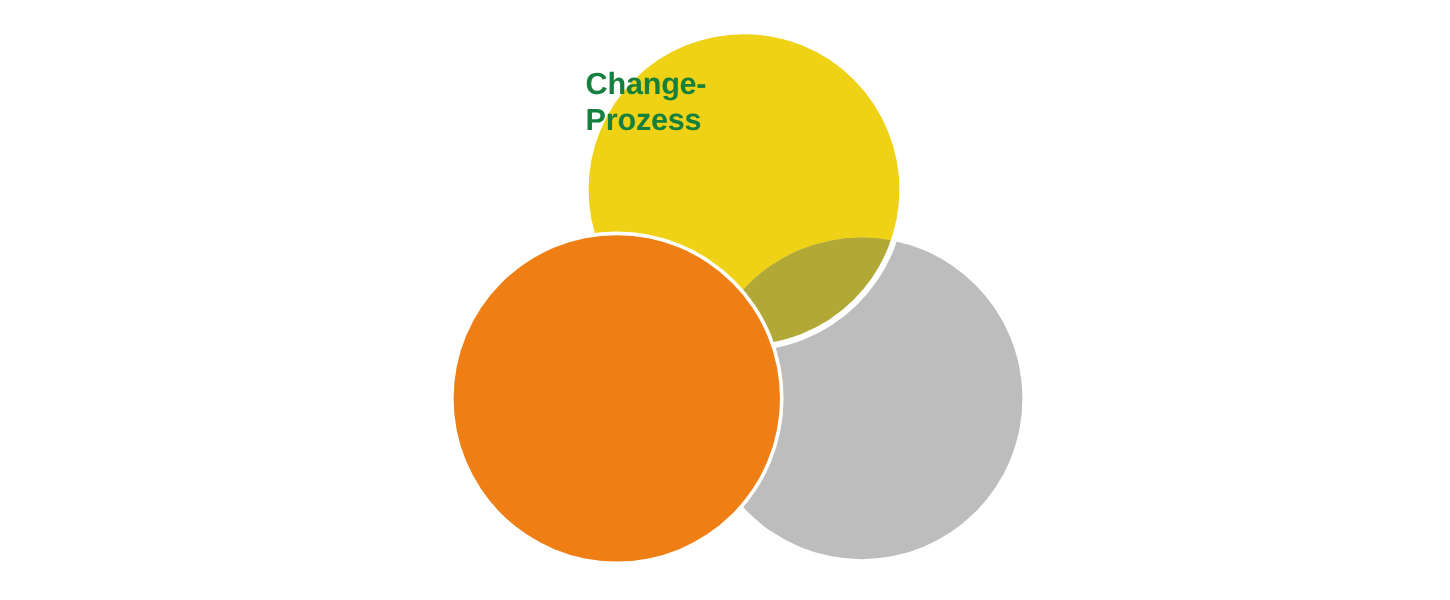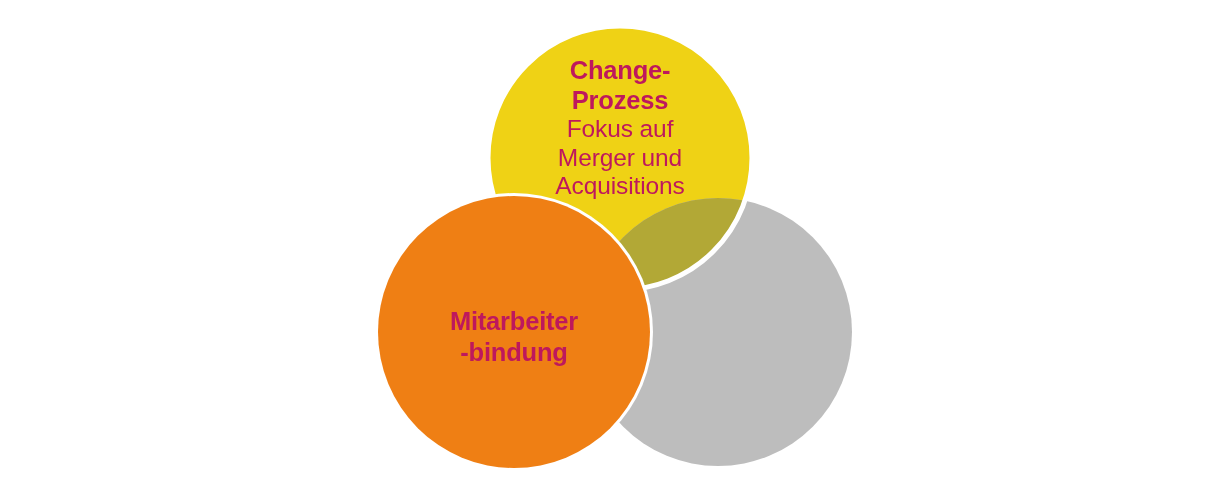--- a/index.html
+++ b/index.html
@@ -21,22 +21,21 @@
   }
   #venn-svg {
     position: absolute;
     inset: 0;
     width: 1208px;
     height: 500px;
     display: block;
   }
   .label-block {
     position: absolute;
-    text-align: center;
-    color: #be185d;
+    color: #15803d;
     line-height: 1.16;
     pointer-events: none;
     -webkit-font-smoothing: antialiased;
   }
   .label-title {
     font-weight: bold;
     font-size: 25px;
     letter-spacing: -0.2px;
     white-space: pre-line;
   }
@@ -94,24 +93,17 @@
 
     <circle cx="620" cy="158" r="132" fill="none" stroke="#ffffff" stroke-width="5"></circle>
 
     <circle cx="514" cy="332" r="139" fill="#ffffff"></circle>
     <circle cx="514" cy="332" r="136" fill="#ef7f14"></circle>
   </svg>
 
   <div class="label-block" id="label-change">
     <div class="label-title">Change-
 Prozess</div>
-    <div class="label-sub">Fokus auf
-Merger und
-Acquisitions</div>
   </div>
 
-  <div class="label-block" id="label-mitarbeiter">
-    <div class="label-title">Mitarbeiter
--bindung</div>
-  </div>
 
 
 </div>
 
 </body></html>

